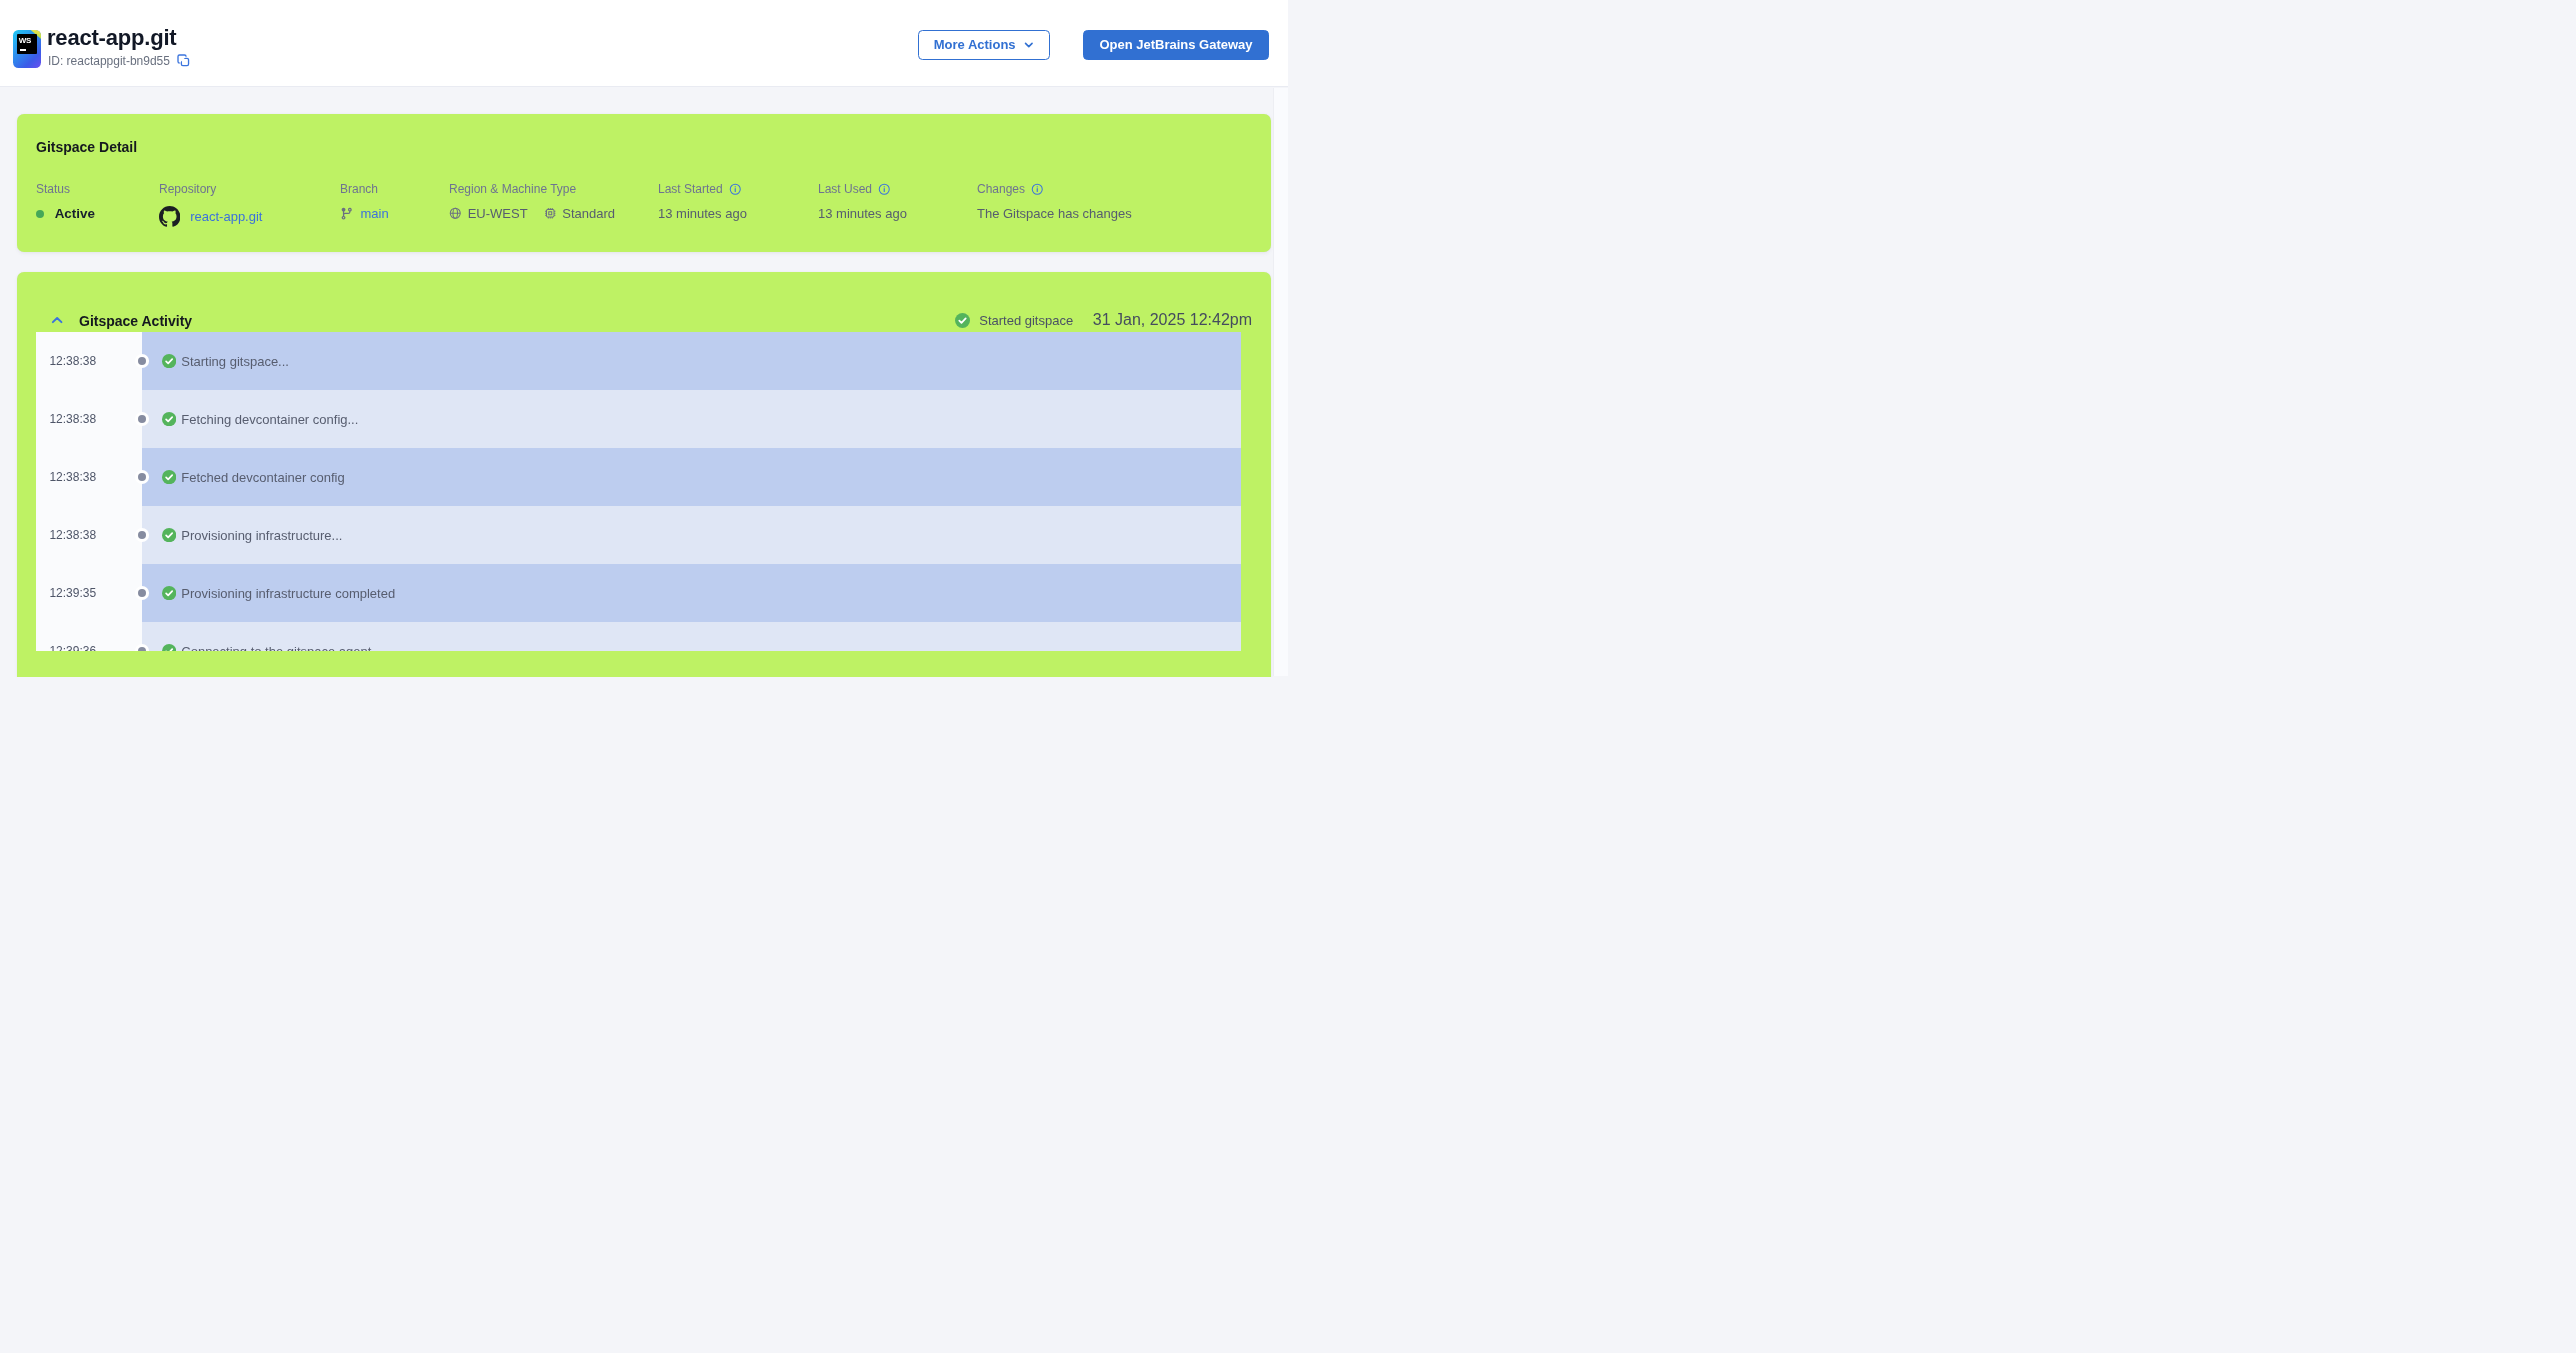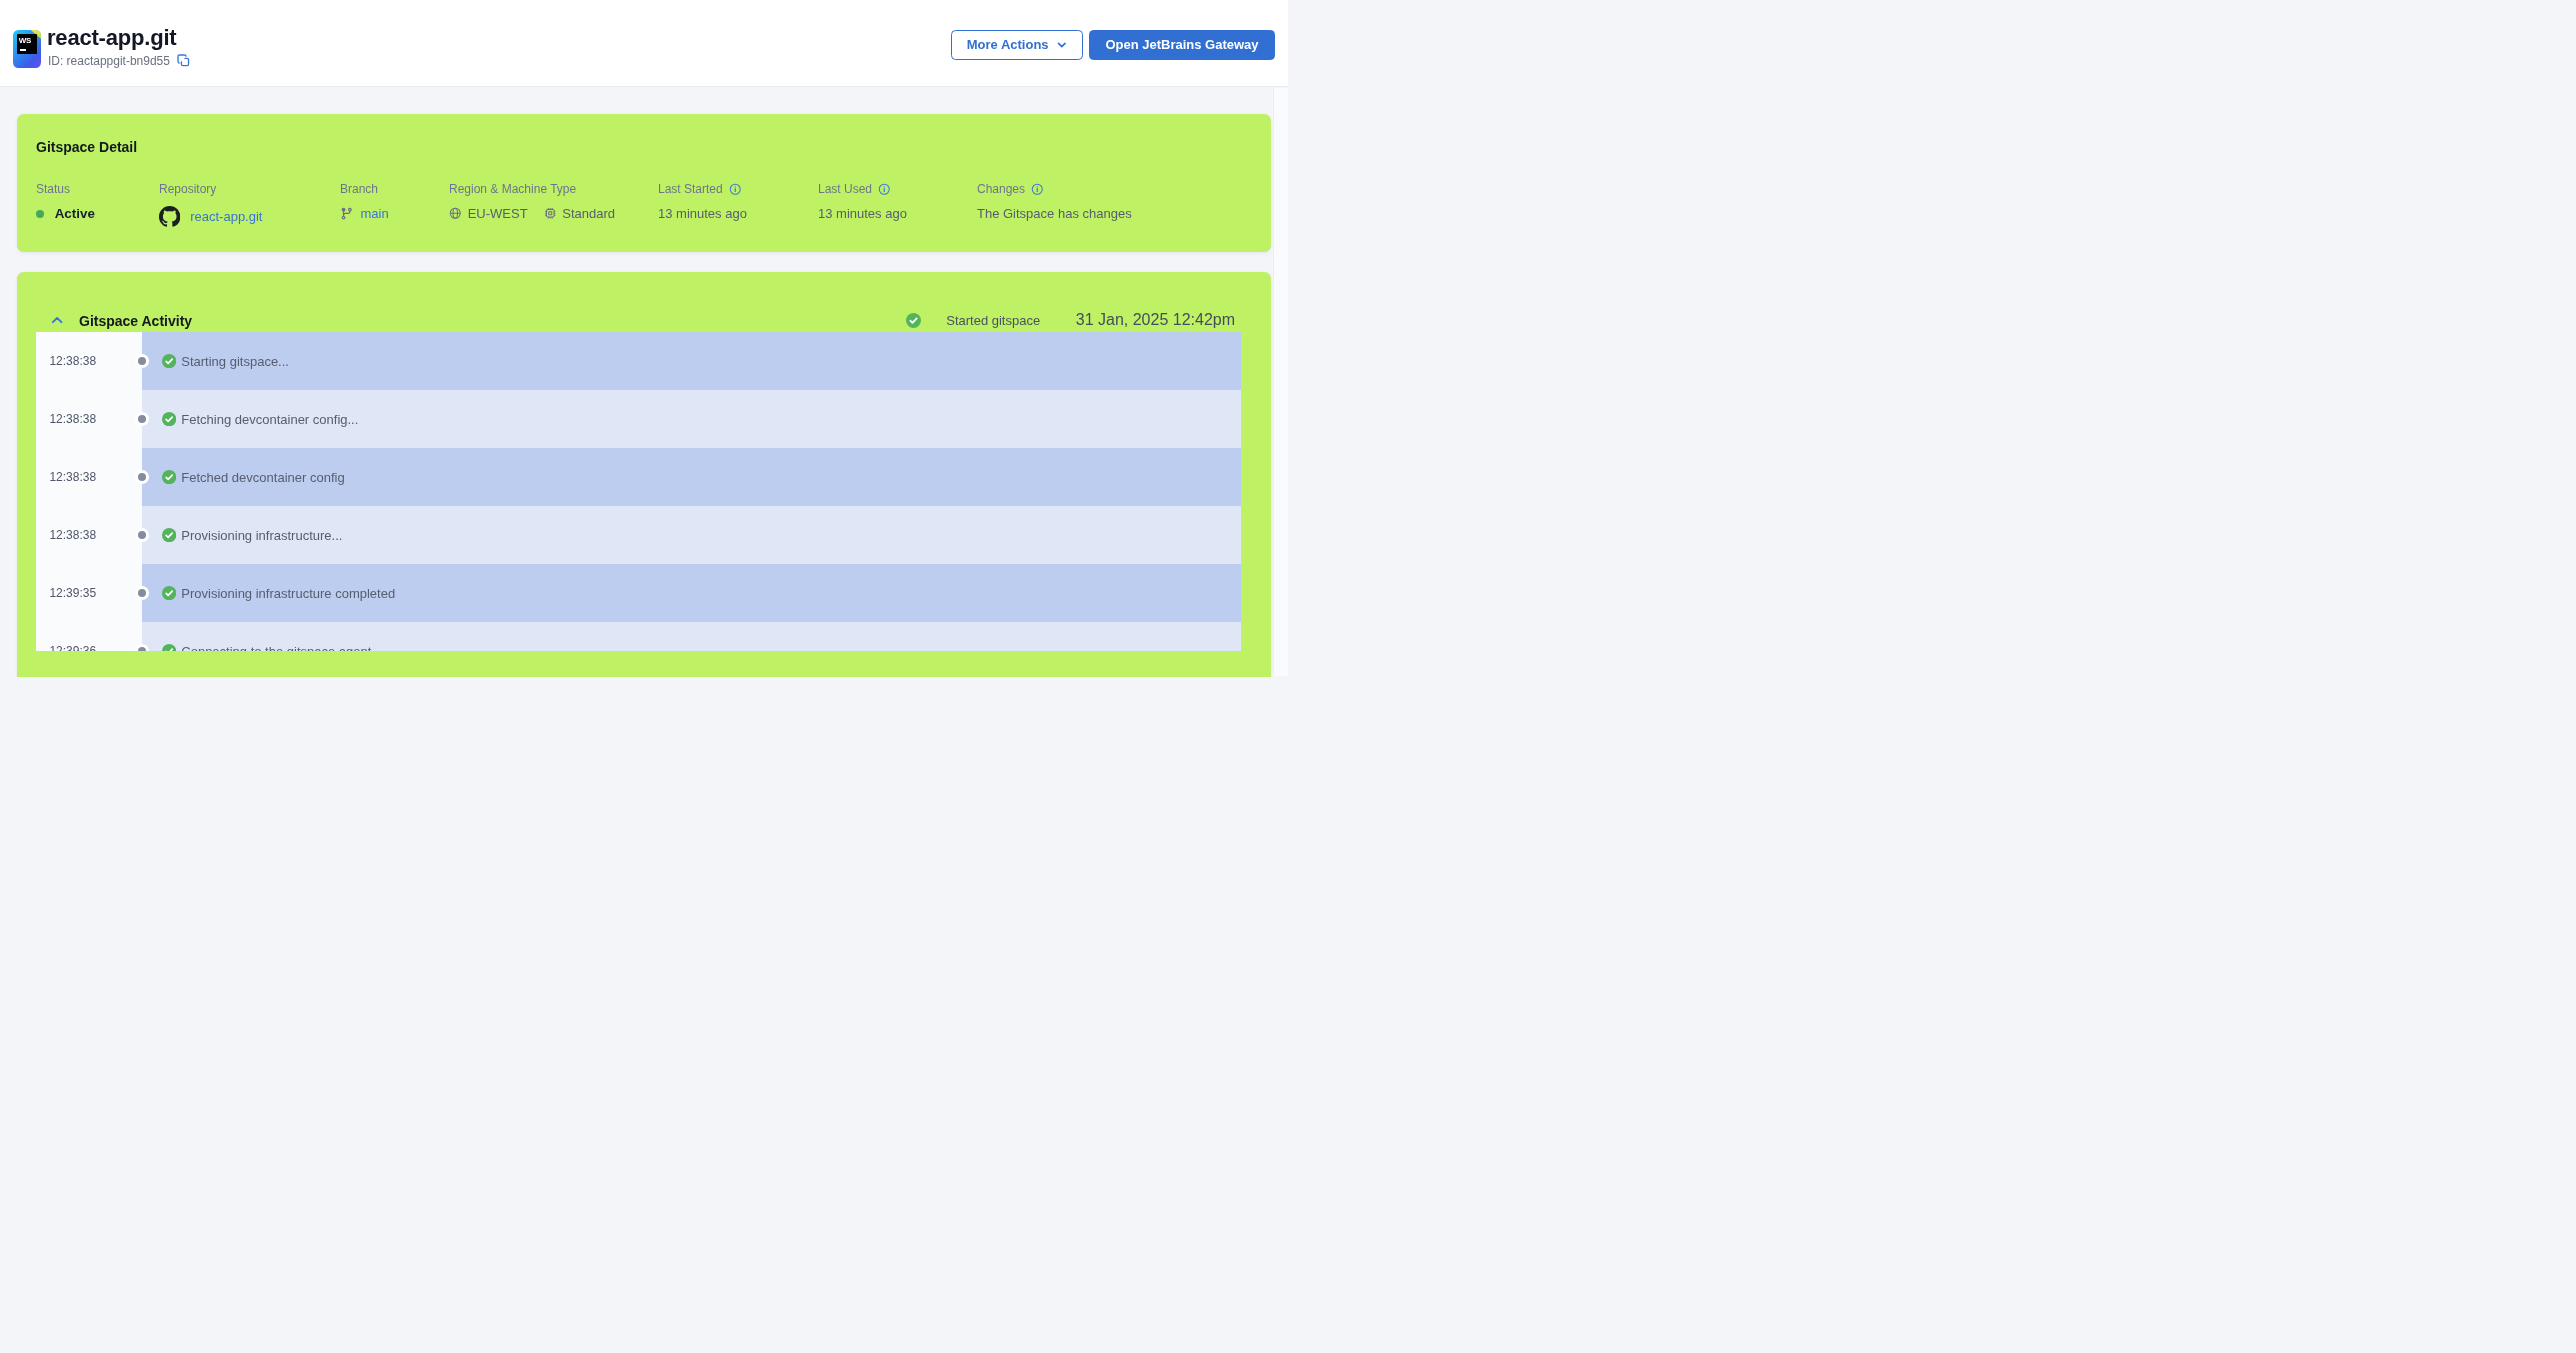--- a/index.html
+++ b/index.html
@@ -14,21 +14,21 @@
     background:linear-gradient(135deg,#21C9F3 0%, #2E8BEE 45%, #3C5BE8 75%, #6A4FF0 100%); }
   .ws-icon::before { content:""; position:absolute; right:0; top:0; width:13.4px; height:11.6px;
     background:linear-gradient(200deg,#F3E44C 10%, #8ADC44 80%); clip-path:polygon(18% 0,100% 0,100% 82%); border-top-right-radius:5.4px; }
   .ws-inner { position:absolute; left:4.5px; top:4.5px; width:19.6px; height:19.6px; background:#000; border-radius:0.9px; }
   .ws-text { position:absolute; left:1.8px; top:1.8px; color:#fff; font-size:8px; font-weight:700; letter-spacing:-0.3px; }
   .ws-underscore { position:absolute; left:2.7px; bottom:2.7px; width:6.2px; height:2.2px; background:#fff; }
   .title-block { position:absolute; left:47px; top:24px; }
   .page-title { font-size:22px; font-weight:700; color:#121826; letter-spacing:-0.2px; line-height:27px; }
   .id-row { display:flex; align-items:center; gap:7.1px; margin-top:2.7px; margin-left:0.9px; }
   .id-text { font-size:12px; color:#69707F; }
-  .header-actions { position:absolute; right:13px; top:30px; display:flex; gap:6px;border-radius:11px; }
+  .header-actions { position:absolute; right:19px; top:30px; display:flex; gap:33px;border-radius:11px; }
   .btn { height:29.5px; border-radius:4.5px; font-family:inherit; font-size:13px; font-weight:700; cursor:pointer;
     display:flex; align-items:center; justify-content:center; }
   .btn-secondary { width:132px; gap:7.1px; background:#FFFFFF; border:1.3px solid #3170D2; color:#3170D2; }
   .btn-primary { width:186px; background:#3170D2; border:0.9px solid #3170D2; color:#FFFFFF; }
 
   
   .scroll-track { position:absolute; right:0; top:88px; width:15px; height:588px;
     background:#FAFBFE; border-left:0.9px solid #EDEEF3; z-index:1; }
 
   
@@ -47,21 +47,21 @@
   .gh-icon { margin-right:9.8px; display:flex; }
   .link { color:#3B72DB; }
   .branch-icon { margin-right:7.1px; display:flex; }
   .icon-sm { display:flex; margin-right:6.2px; }
   .machine { margin-left:16px; display:flex; align-items:center; }
 
   
   .activity-card { top:272px; height:428px; }
   .collapse-chevron { position:absolute; left:33px; top:41px; cursor:pointer; display:flex; }
   .activity-card .card-title { position:absolute; left:62px; top:41px; }
-  .activity-status { position:absolute; right:36px; top:39px; display:flex; align-items:center;gap:16px; }
+  .activity-status { position:absolute; right:19px; top:39px; display:flex; align-items:center; }
   .activity-status .succ { display:flex; margin-right:9px; }
   .activity-status-label { font-size:13px; color:#4A5165; }
   .activity-date { font-size:16px; color:#454C5E; margin-left:19.6px; }
 
   .log { position:absolute; left:19px; top:60px; width:1205px; height:319px; overflow:hidden; }
   .log-row { position:relative; display:flex; height:58px; }
   .tcell { width:106px; background:#FAFBFD; display:flex; align-items:center; padding-left:13.4px;
     font-size:12px; color:#4E5568; flex:none; }
   .tl-dot { position:absolute; left:106px; top:50%; transform:translate(-50%,-50%); width:8px; height:8px;
     border-radius:50%; background:#868CA0; box-shadow:0 0 0 3.1px #FFFFFF; z-index:1; }

